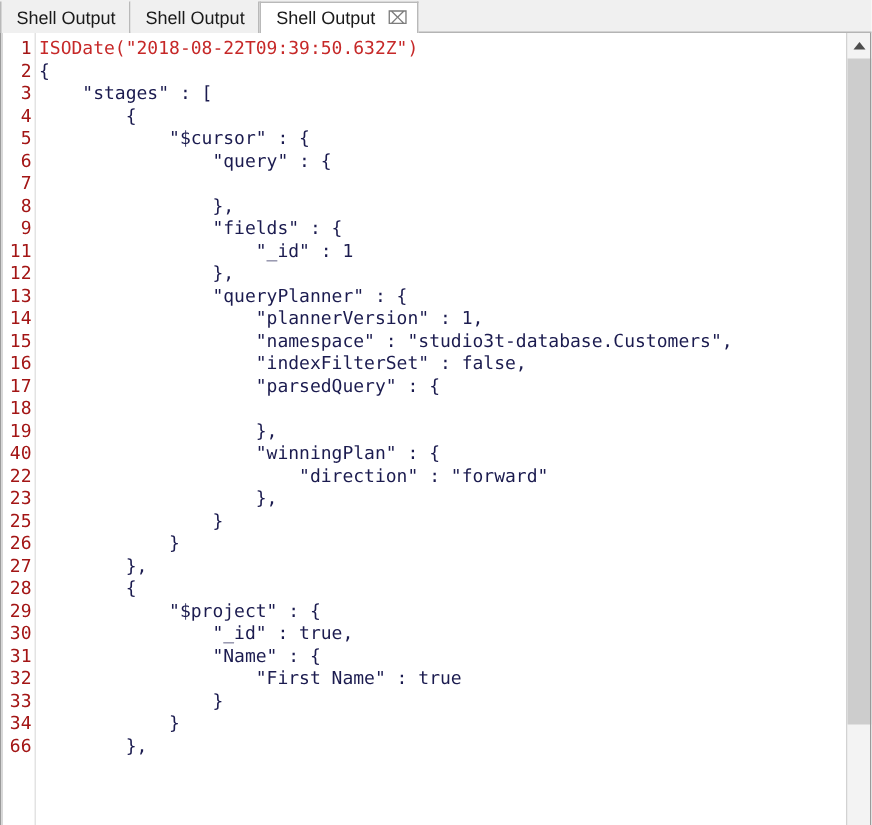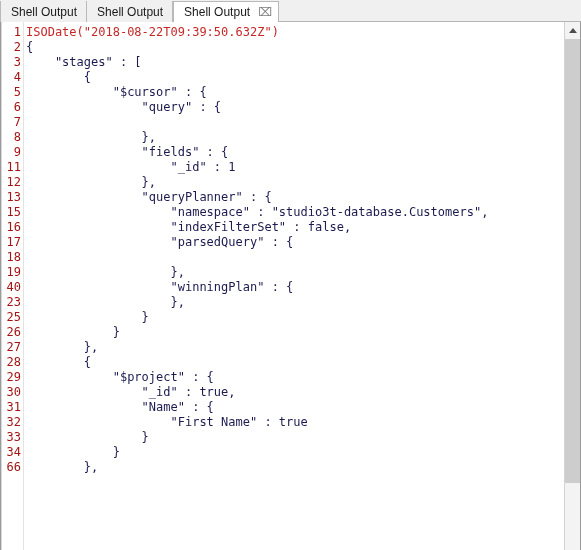--- a/index.html
+++ b/index.html
@@ -232,26 +232,28 @@
           <div class="code-line"><span class="lineno">3</span><span class="linetext">    "stages" : [</span></div>
           <div class="code-line"><span class="lineno">4</span><span class="linetext">        {</span></div>
           <div class="code-line"><span class="lineno">5</span><span class="linetext">            "$cursor" : {</span></div>
           <div class="code-line"><span class="lineno">6</span><span class="linetext">                "query" : {</span></div>
           <div class="code-line"><span class="lineno">7</span><span class="linetext"></span></div>
           <div class="code-line"><span class="lineno">8</span><span class="linetext">                },</span></div>
           <div class="code-line"><span class="lineno">9</span><span class="linetext">                "fields" : {</span></div>
           <div class="code-line"><span class="lineno">11</span><span class="linetext">                    "_id" : 1</span></div>
           <div class="code-line"><span class="lineno">12</span><span class="linetext">                },</span></div>
           <div class="code-line"><span class="lineno">13</span><span class="linetext">                "queryPlanner" : {</span></div>
+          <div class="code-line"><span class="lineno">14</span><span class="linetext">                    "plannerVersion" : 1,</span></div>
           <div class="code-line"><span class="lineno">15</span><span class="linetext">                    "namespace" : "studio3t-database.Customers",</span></div>
           <div class="code-line"><span class="lineno">16</span><span class="linetext">                    "indexFilterSet" : false,</span></div>
           <div class="code-line"><span class="lineno">17</span><span class="linetext">                    "parsedQuery" : {</span></div>
           <div class="code-line"><span class="lineno">18</span><span class="linetext"></span></div>
           <div class="code-line"><span class="lineno">19</span><span class="linetext">                    },</span></div>
           <div class="code-line"><span class="lineno">40</span><span class="linetext">                    "winningPlan" : {</span></div>
+          <div class="code-line"><span class="lineno">22</span><span class="linetext">                        "direction" : "forward"</span></div>
           <div class="code-line"><span class="lineno">23</span><span class="linetext">                    },</span></div>
           <div class="code-line"><span class="lineno">25</span><span class="linetext">                }</span></div>
           <div class="code-line"><span class="lineno">26</span><span class="linetext">            }</span></div>
           <div class="code-line"><span class="lineno">27</span><span class="linetext">        },</span></div>
           <div class="code-line"><span class="lineno">28</span><span class="linetext">        {</span></div>
           <div class="code-line"><span class="lineno">29</span><span class="linetext">            "$project" : {</span></div>
           <div class="code-line"><span class="lineno">30</span><span class="linetext">                "_id" : true,</span></div>
           <div class="code-line"><span class="lineno">31</span><span class="linetext">                "Name" : {</span></div>
           <div class="code-line"><span class="lineno">32</span><span class="linetext">                    "First Name" : true</span></div>
           <div class="code-line"><span class="lineno">33</span><span class="linetext">                }</span></div>

